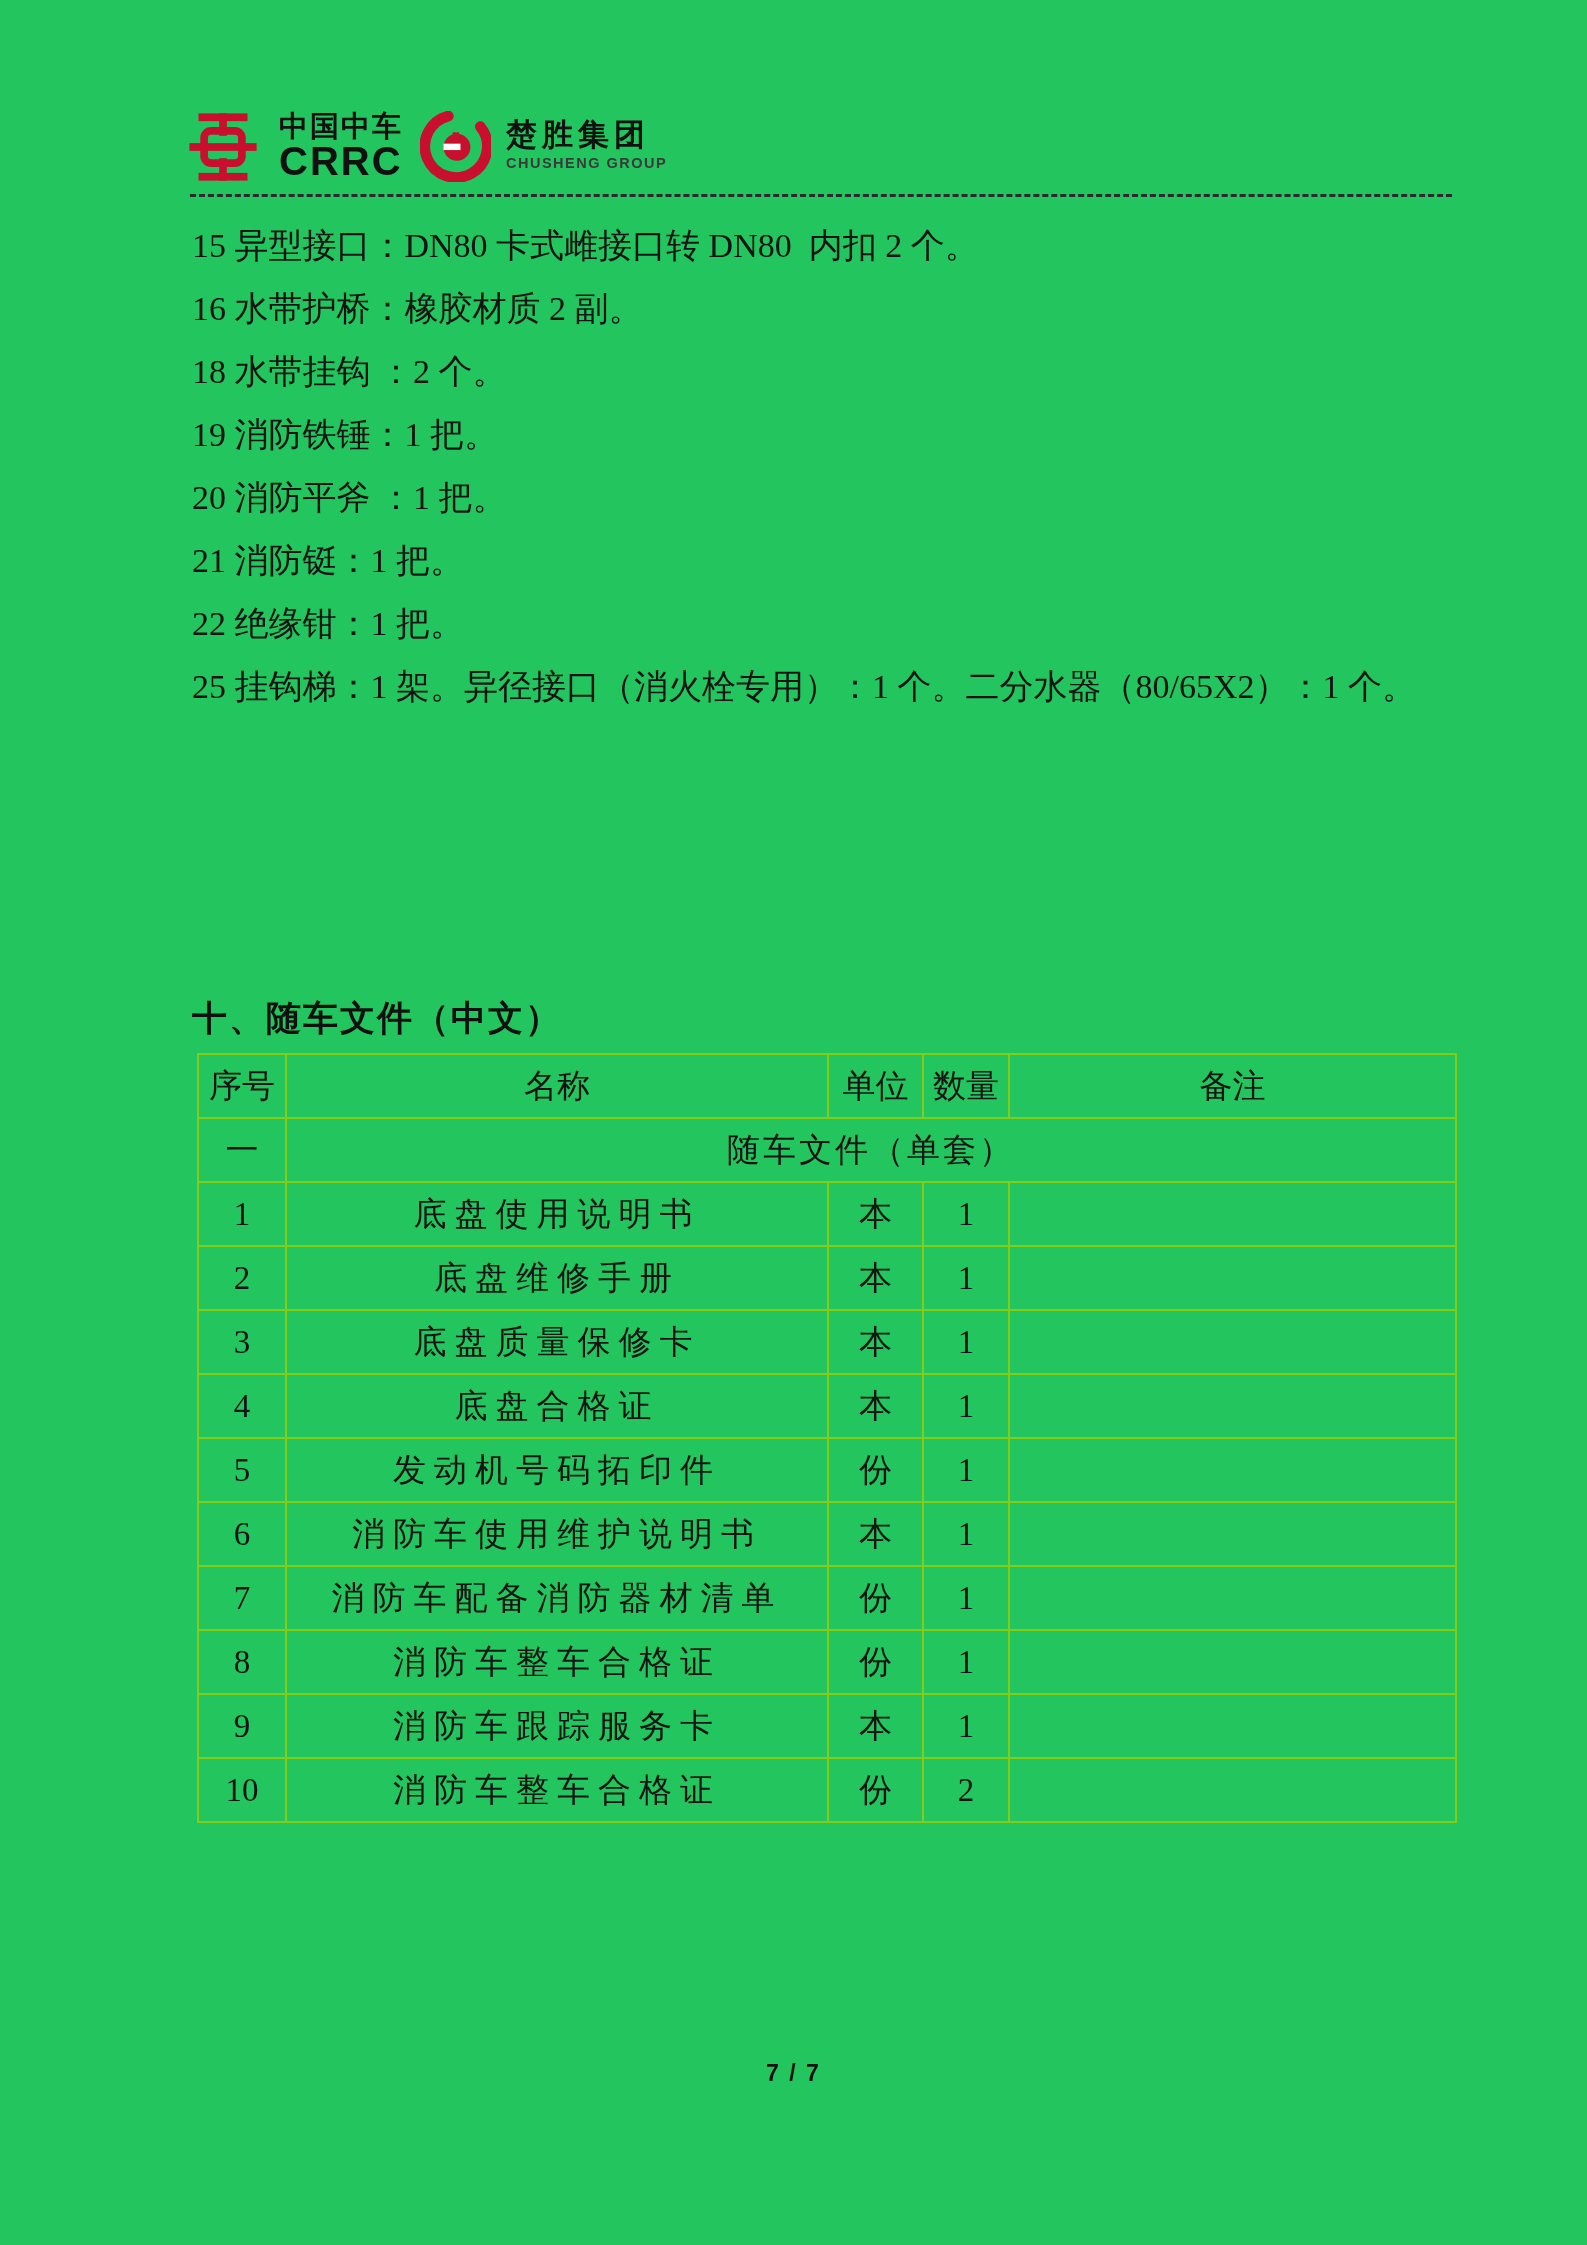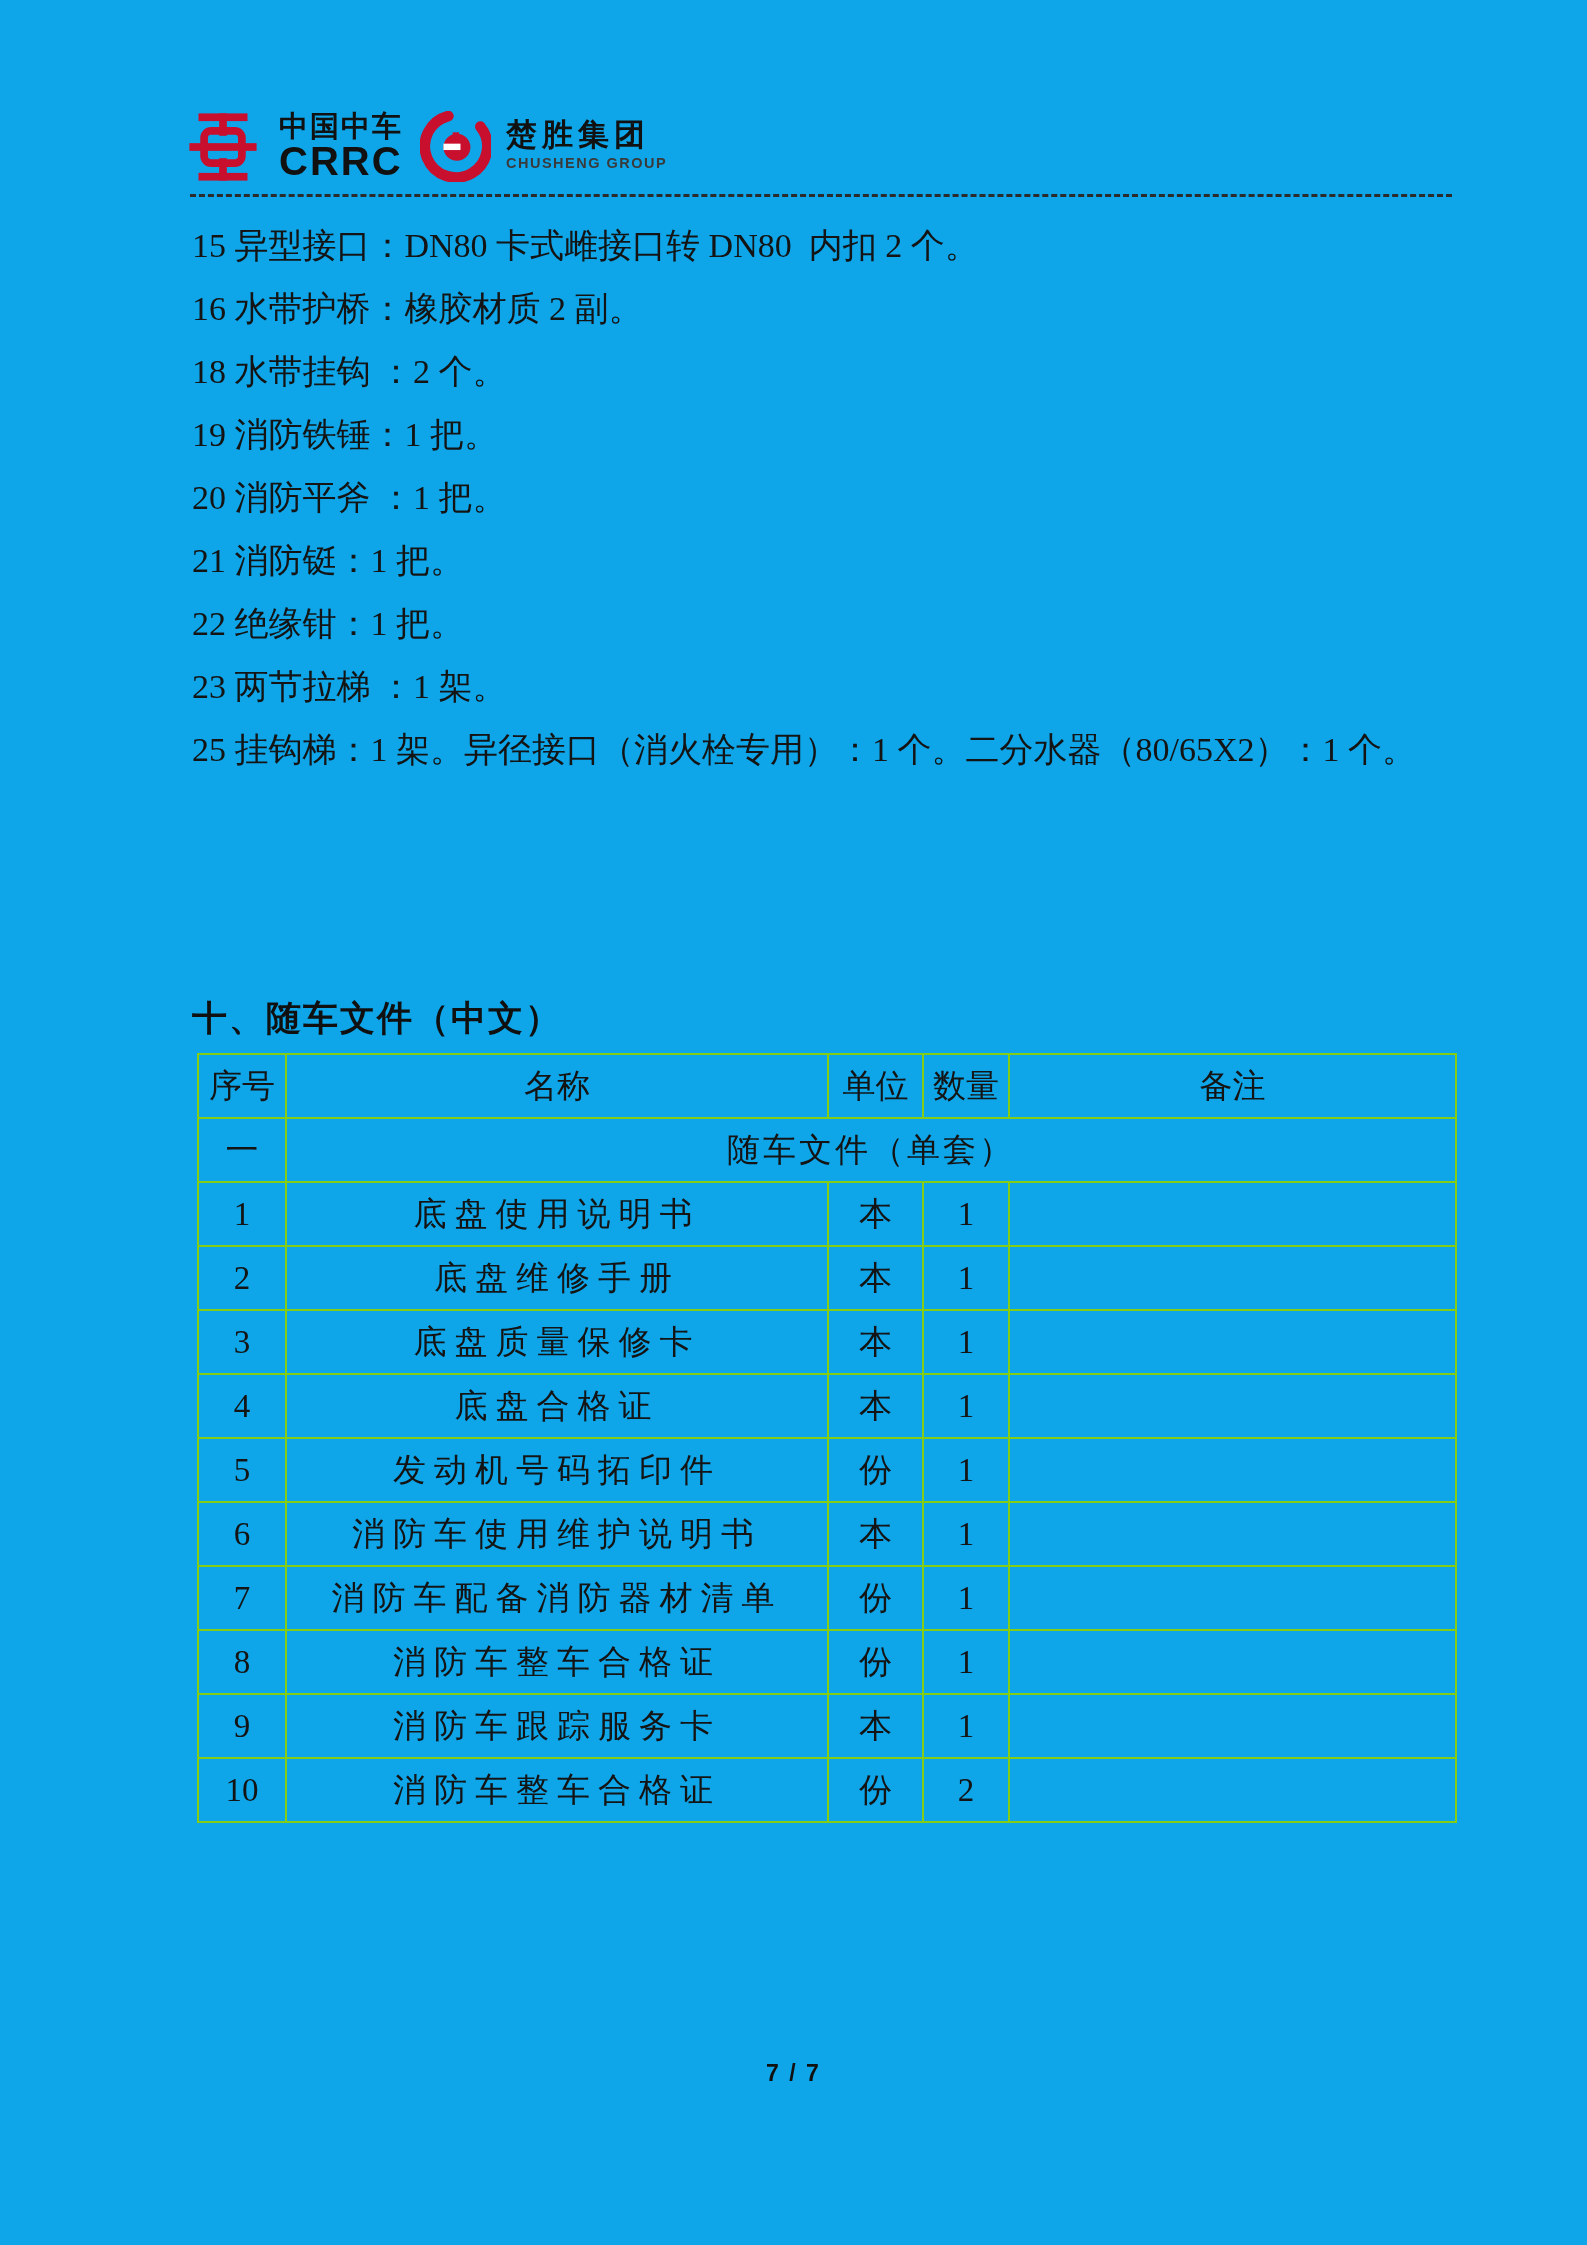--- a/index.html
+++ b/index.html
@@ -1,19 +1,19 @@
 <!DOCTYPE html>
 <html><head>
 <meta charset="utf-8">
 <style>
   html,body{margin:0;padding:0;background:#888;}
   .page{
     position:relative;
     width:1587px;height:2245px;
-    background:#0ea5e9;
+    background:#22c55e;
     font-family:"Liberation Serif","DejaVu Serif",serif;
     color:#1a1a1a;
     overflow:hidden;
   }
   
   .logo-row{position:absolute;top:0;left:0;width:100%;height:200px;}
   .crrc-emblem{position:absolute;left:188px;top:112px;width:70px;height:70px;}
   .crrc-text{position:absolute;left:279px;top:110px;width:150px;
     font-family:"Liberation Sans","DejaVu Sans",sans-serif;font-weight:bold;color:#111;}
   .crrc-cn{font-size:29px;letter-spacing:2px;line-height:32px;white-space:nowrap;}
@@ -105,21 +105,20 @@
   </div>
 
   <div class="equipment-list">
     <div class="list-line">15 异型接口：DN80 卡式雌接口转 DN80  内扣 2 个。</div>
     <div class="list-line">16 水带护桥：橡胶材质 2 副。</div>
     <div class="list-line">18 水带挂钩 ：2 个。</div>
     <div class="list-line">19 消防铁锤：1 把。</div>
     <div class="list-line">20 消防平斧 ：1 把。</div>
     <div class="list-line">21 消防铤：1 把。</div>
     <div class="list-line">22 绝缘钳：1 把。</div>
-    <div class="list-line">23 两节拉梯 ：1 架。</div>
     <div class="list-line">25 挂钩梯：1 架。异径接口（消火栓专用）：1 个。二分水器（80/65X2）：1 个。</div>
   </div>
 
   <h2 class="section-title">十、随车文件（中文）</h2>
 
   <table class="doc-table">
     <colgroup>
       <col class="c-no">
         <col class="c-name">
         <col class="c-unit">

